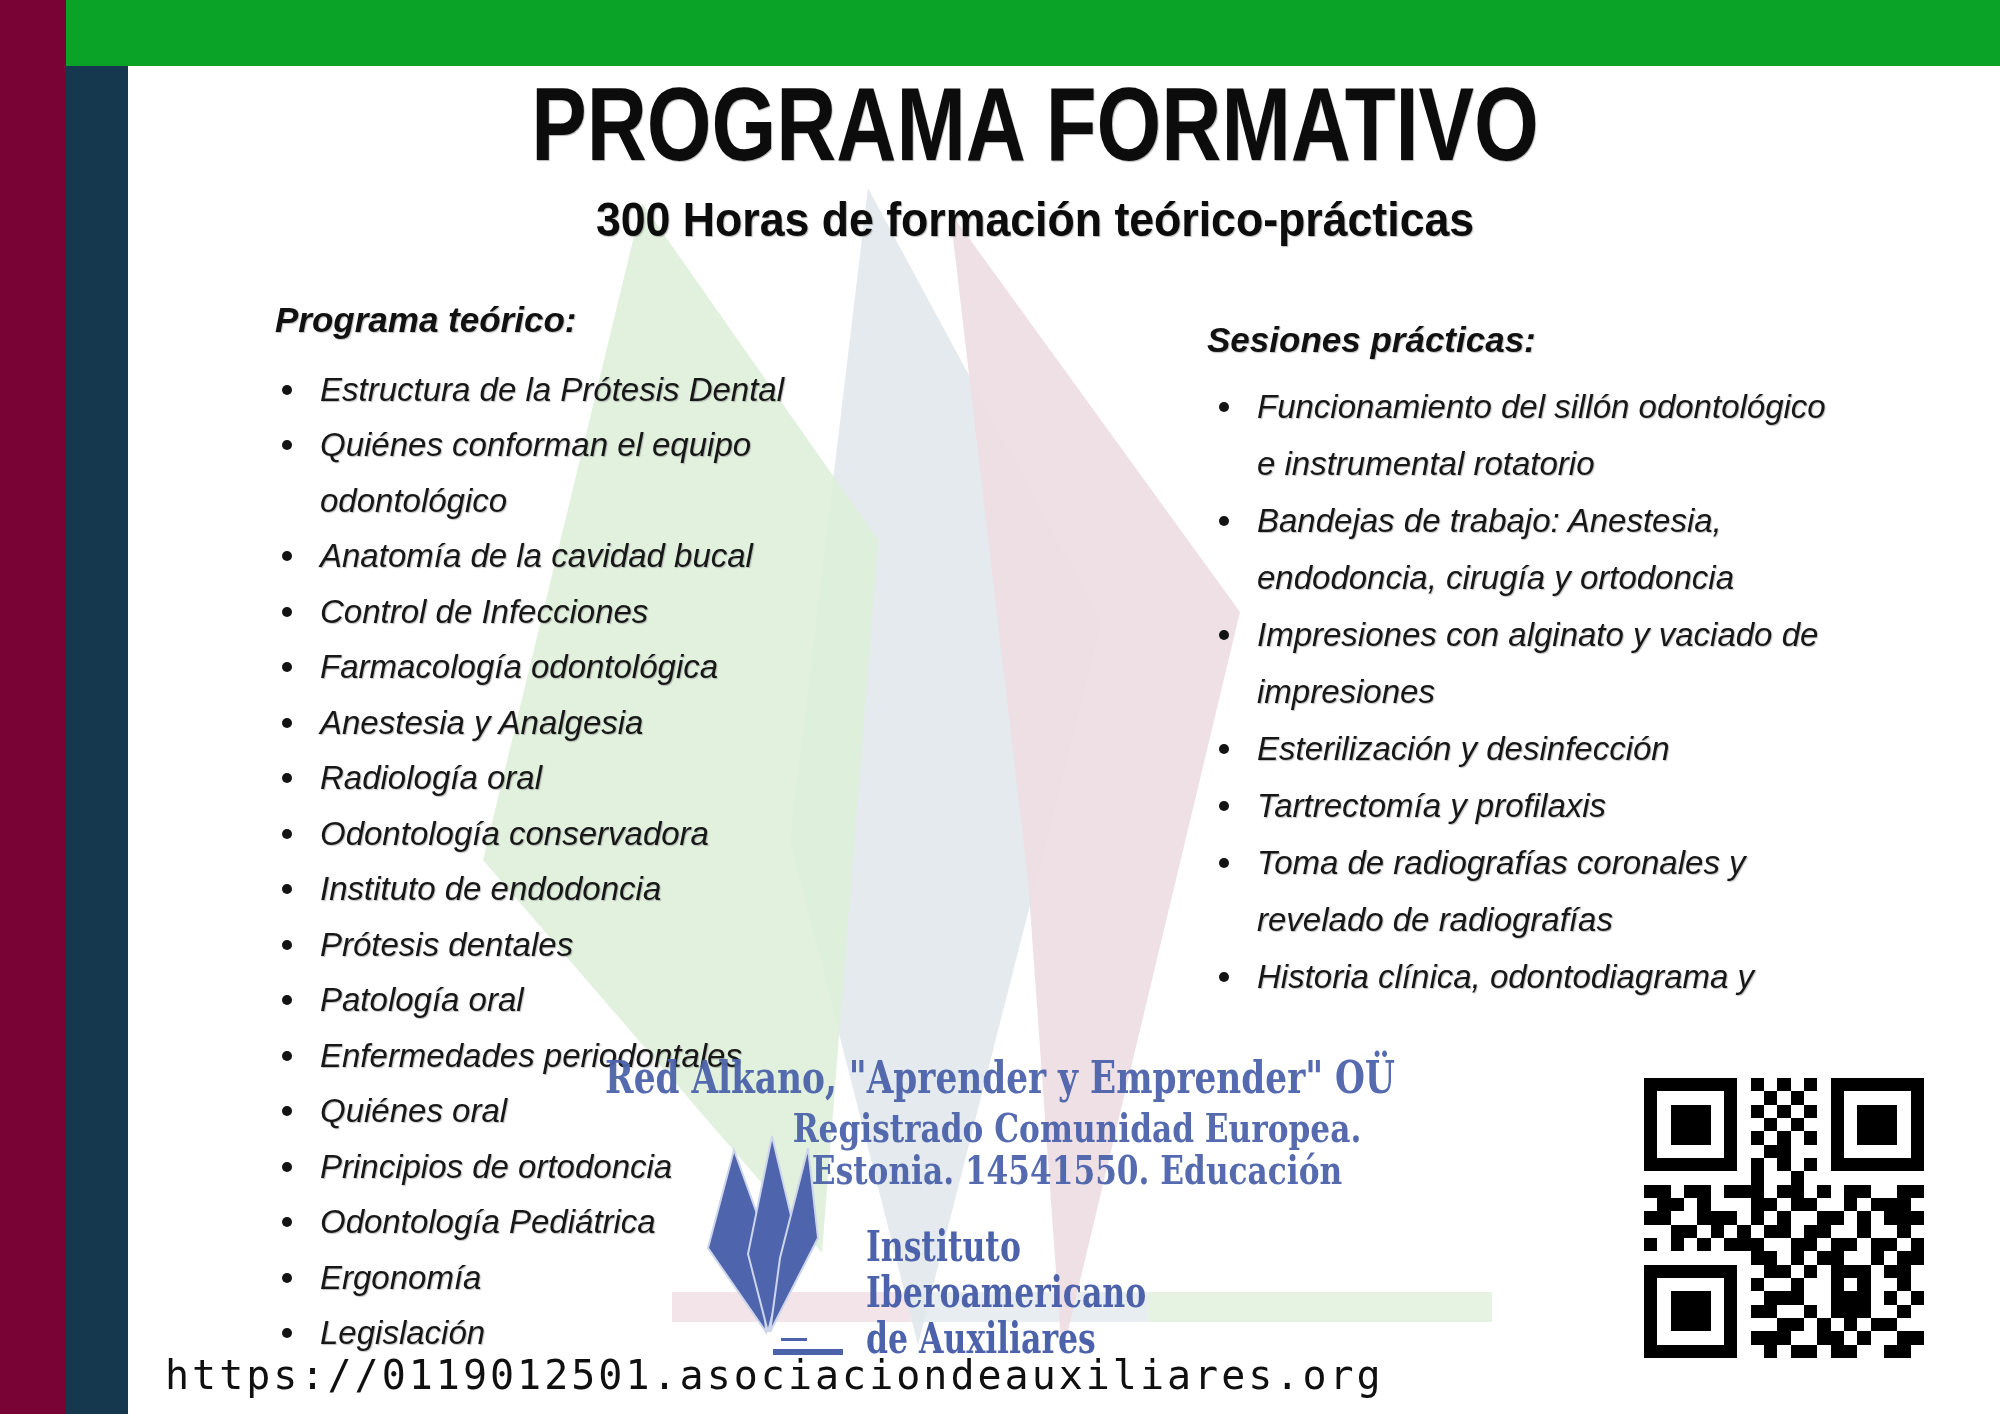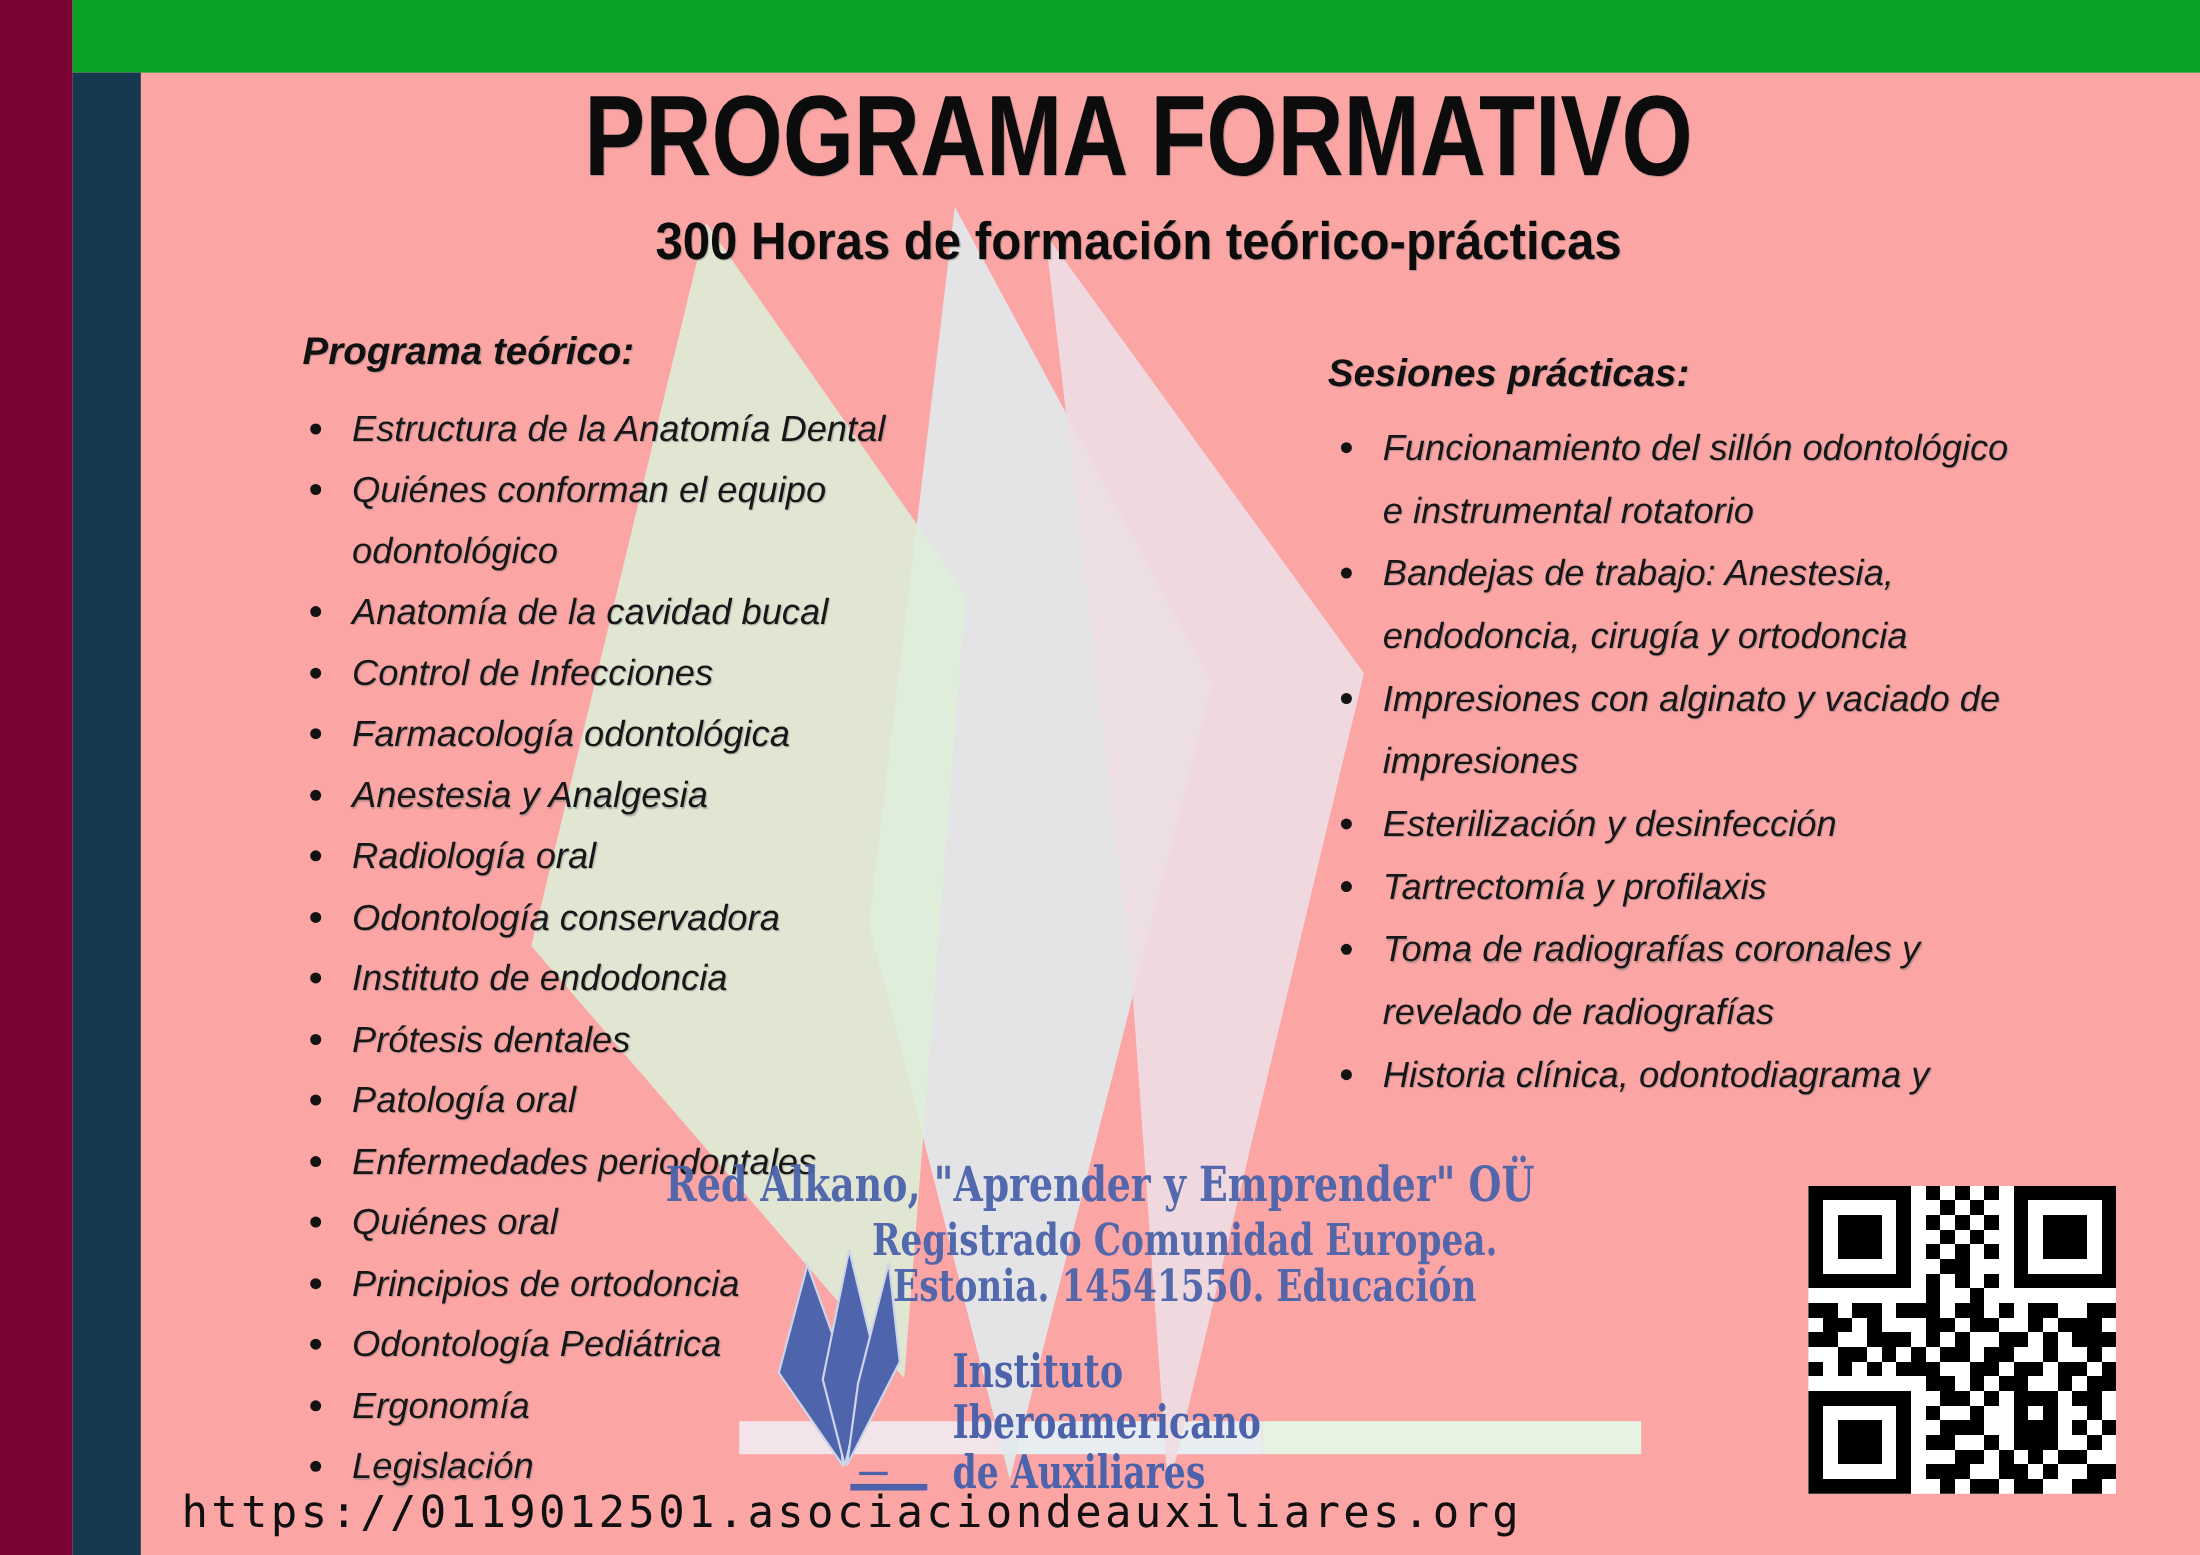--- a/index.html
+++ b/index.html
@@ -1,16 +1,16 @@
 <!DOCTYPE html>
 <html><head>
 <meta charset="utf-8">
 <style>
   html,body{margin:0;padding:0;background:#777;}
-  .page{position:relative;width:2000px;height:1414px;background:#fca5a5;overflow:hidden;
+  .page{position:relative;width:2000px;height:1414px;background:#ffffff;overflow:hidden;
         font-family:"Liberation Sans",sans-serif;color:#151515;}
   
   .strip-maroon{position:absolute;left:0;top:0;width:66px;height:1414px;background:#7a0336;}
   .bar-green{position:absolute;left:66px;top:0;width:1934px;height:66px;background:#0aa227;}
   .strip-navy{position:absolute;left:66px;top:66px;width:62px;height:1348px;background:#16384e;}
   
   .watermark{position:absolute;left:0;top:0;z-index:0;}
   
   .title{position:absolute;left:70px;top:70px;width:1930px;text-align:center;font-weight:bold;
          font-size:104px;line-height:1.05;color:#0c0c0c;transform:scaleX(.80);transform-origin:50% 0;
@@ -66,21 +66,21 @@
   <div class="bar-green"></div>
   <div class="strip-navy"></div>
 
   <div class="title">PROGRAMA FORMATIVO</div>
   <div class="subtitle">300 Horas de formación teórico-prácticas</div>
 
   <div class="col-heading h-left">Programa teórico:</div>
   <div class="list list-left">
       <div class="lrow">
         <span class="bullet"></span>
-        <span>Estructura de la Anatomía Dental</span>
+        <span>Estructura de la Prótesis Dental</span>
       </div>
       <div class="lrow">
         <span class="bullet"></span>
         <span>Quiénes conforman el equipo</span>
       </div>
       <div class="lrow">
         <span class="bullet invis"></span>
         <span>odontológico</span>
       </div>
       <div class="lrow">

